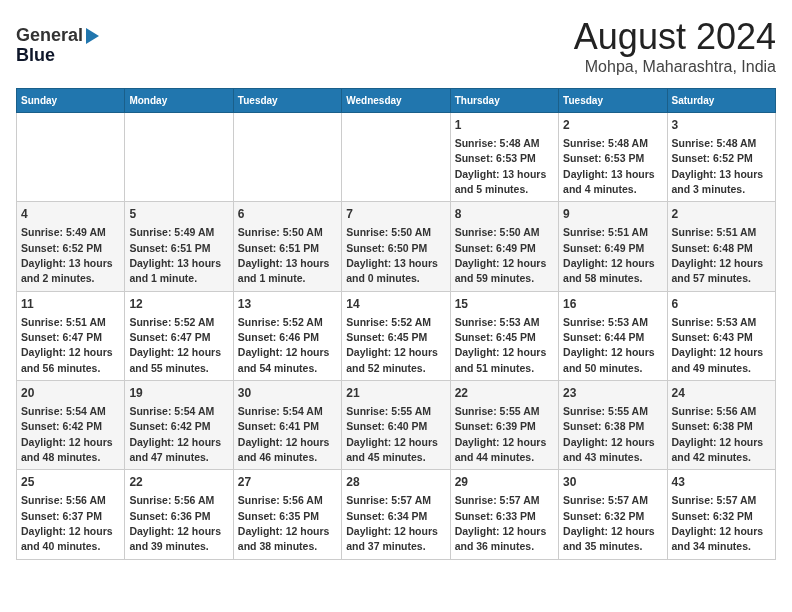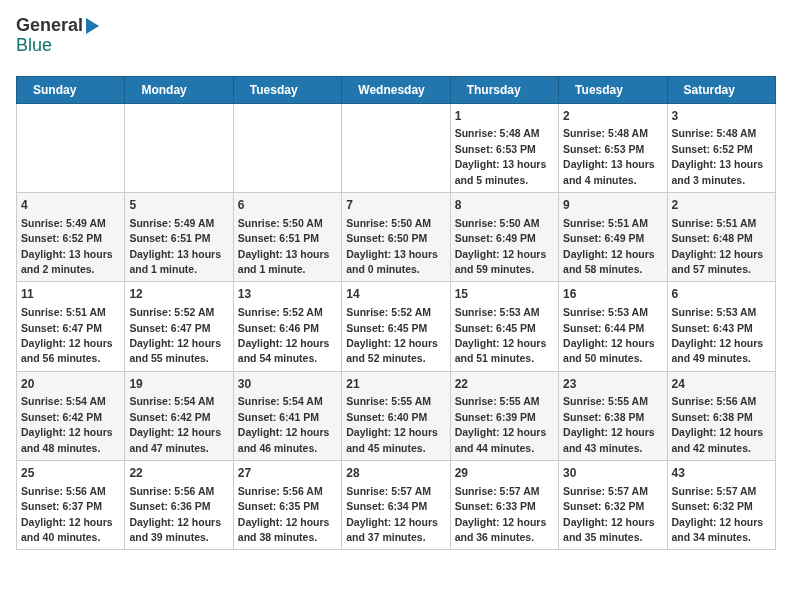--- a/index.html
+++ b/index.html
@@ -7,21 +7,21 @@
       font-family: Arial, sans-serif;
       background: #fff;
       width: 792px;
       min-height: 612px;
       padding: 16px;
     }
     .header {
       display: flex;
       justify-content: space-between;
       align-items: center;
-      margin-bottom: 20px;
+      margin-bottom: 12px;
     }
     .logo {
       display: flex;
       flex-direction: column;
       align-items: flex-start;
     }
     .logo-row {
       display: flex;
       align-items: center;
     }
@@ -39,23 +39,23 @@
       color: #444;
     }
     table {
       width: 100%;
       border-collapse: collapse;
       font-size: 11px;
     }
     thead tr th {
       background-color: #2176ae;
       color: #fff;
-      padding: 6px 16px;
+      padding: 6px 4px;
       text-align: left;
-      font-size: 12px;
+      font-size: 10px;
       font-weight: bold;
       border: 1px solid #1a5f8a;
     }
     tbody tr td {
       border: 1px solid #ccc;
       padding: 4px 4px;
       vertical-align: top;
       min-height: 70px;
       height: 80px;
       width: 14.28%;
@@ -86,23 +86,27 @@
 </head>
 <body>
 
 <div class="header">
   <div class="logo">
     <div class="logo-row">
       <div>
         <div style="font-size:18px;font-weight:bold;color:#333;line-height:1.1;">
           <span style="color:#333;">General</span><span style="display:inline-block;width:0;height:0;border-top:8px solid transparent;border-bottom:8px solid transparent;border-left:13px solid #2176ae;margin-left:3px;vertical-align:middle;"></span>
         </div>
-        <div style="font-size:18px;font-weight:normal;color:#0f766e;line-height:1.1;">Blue</div>
+        <div style="font-size:18px;font-weight:bold;color:#0f172a;line-height:1.1;">Blue</div>
       </div>
     </div>
+  </div>
+  <div class="title-block">
+    <h1>August 2024</h1>
+    <h2>Mohpa, Maharashtra, India</h2>
   </div>
 </div>
 
 <table>
   <thead>
     <tr>
     <th>Sunday</th>
         <th>Monday</th>
         <th>Tuesday</th>
         <th>Wednesday</th>

